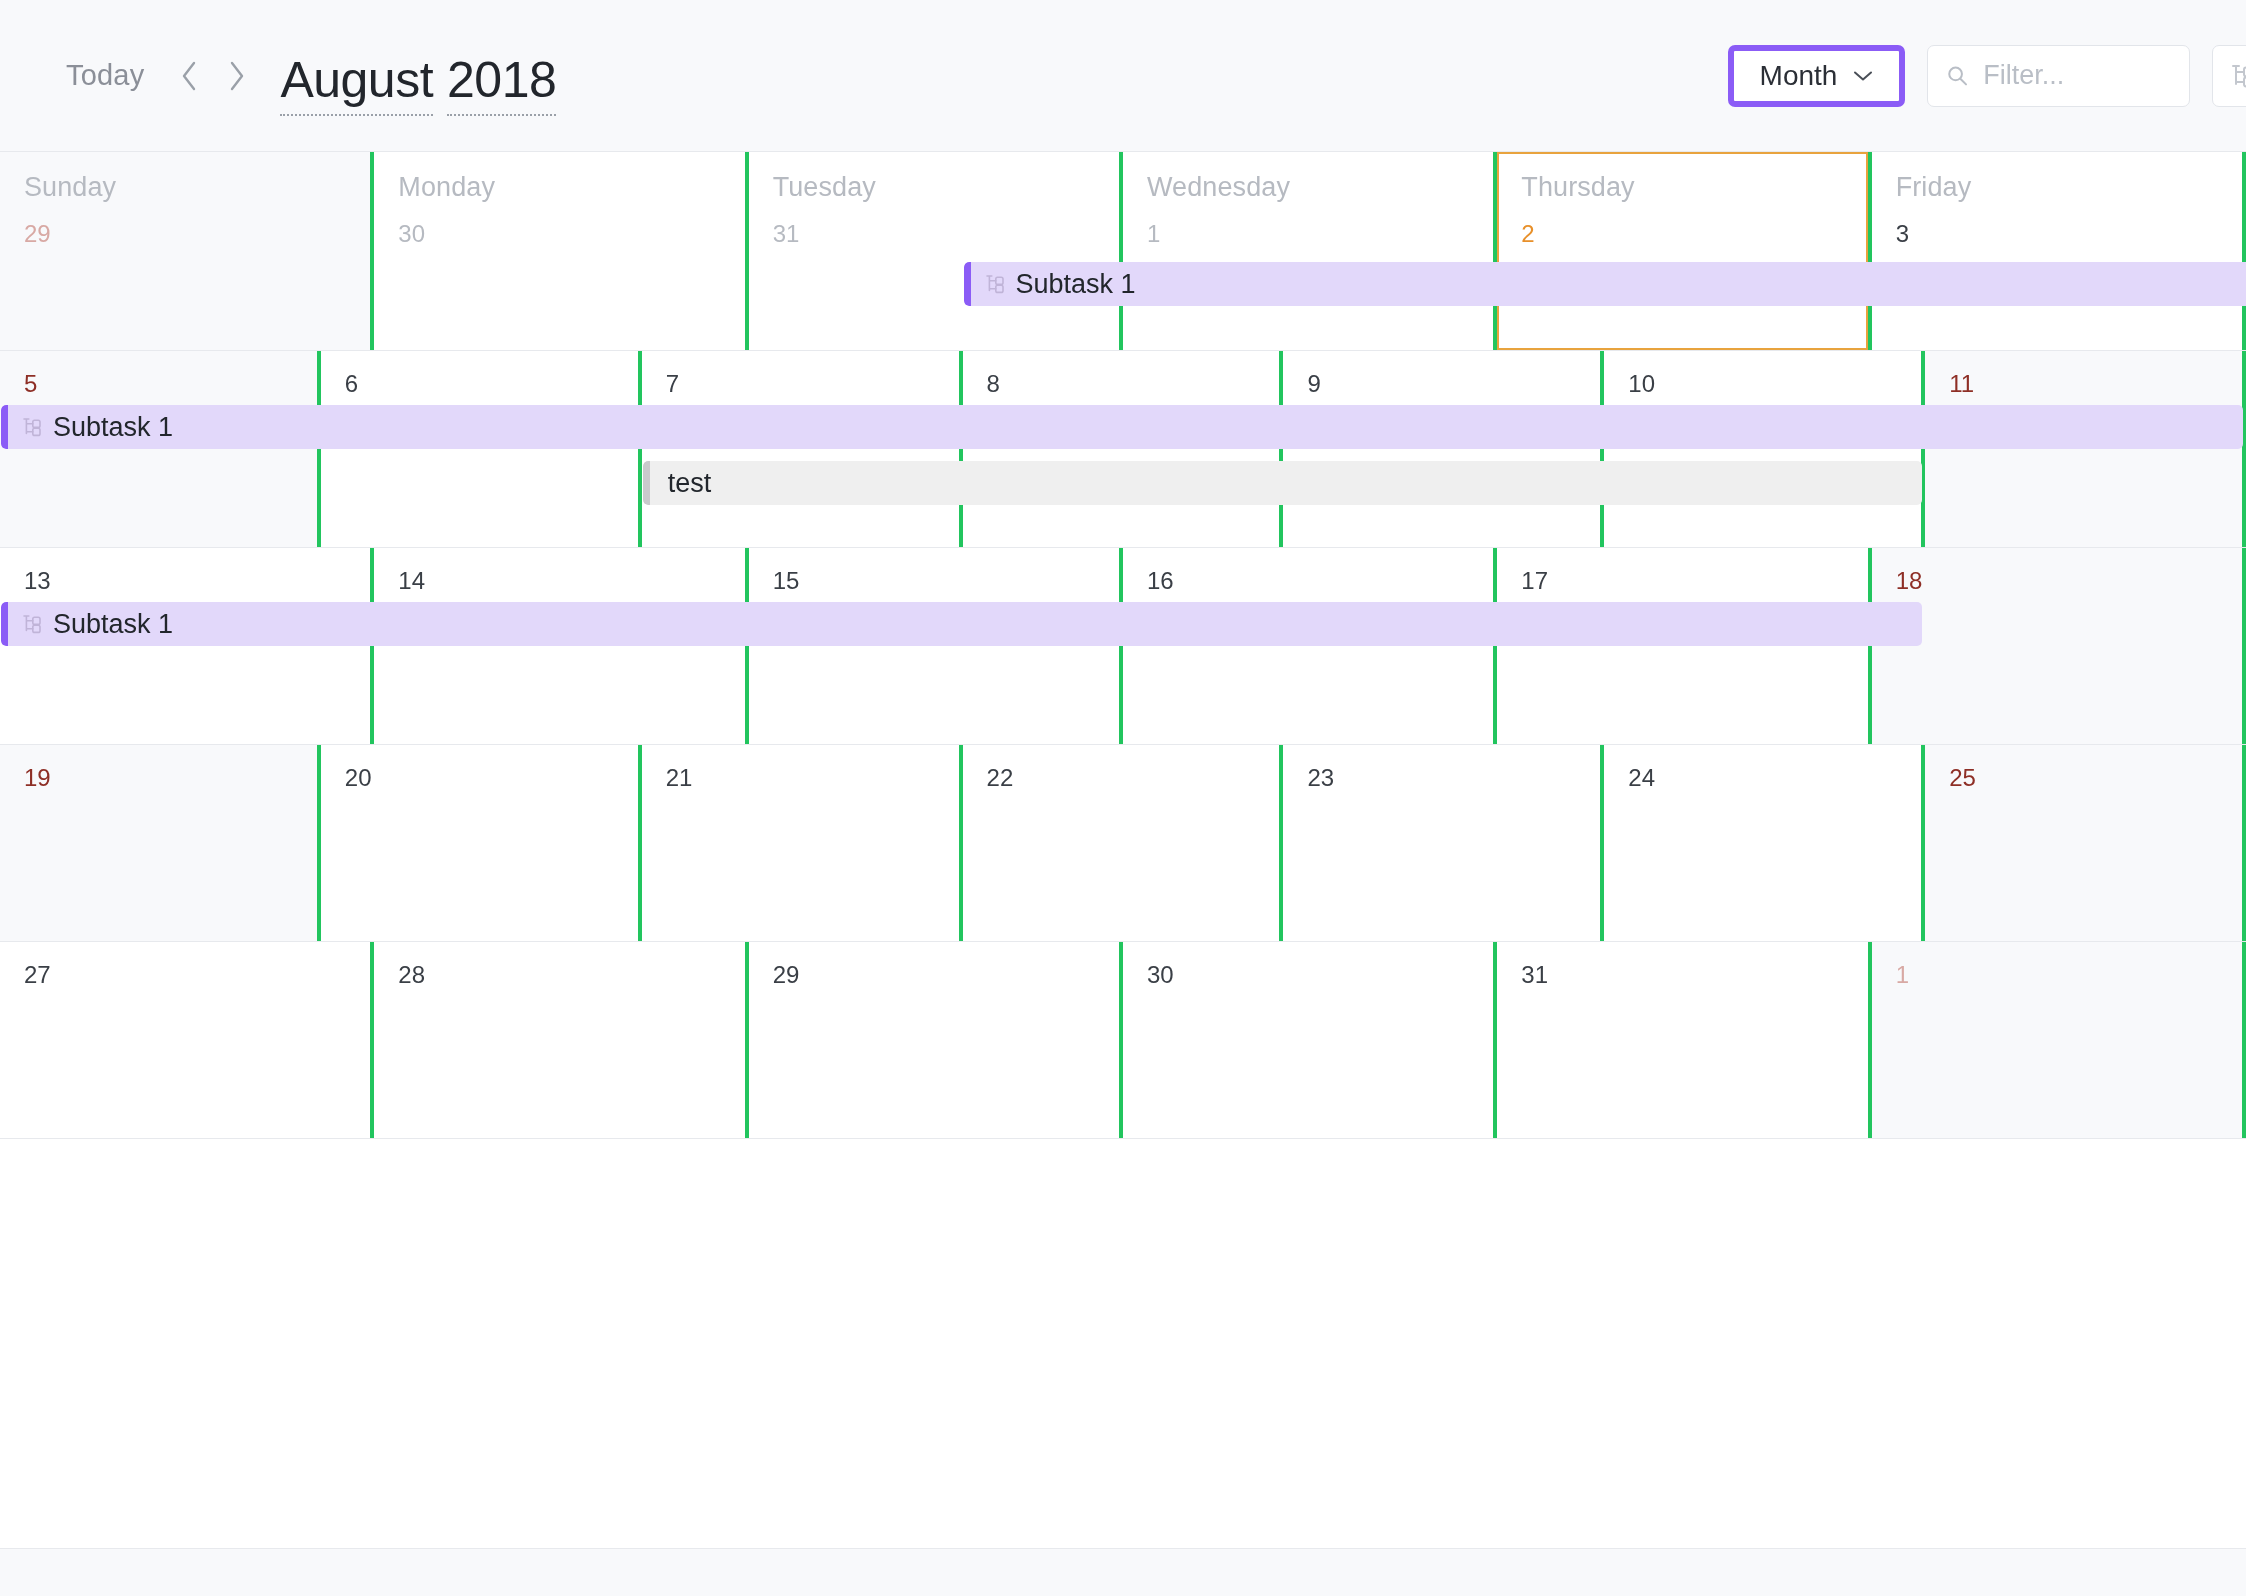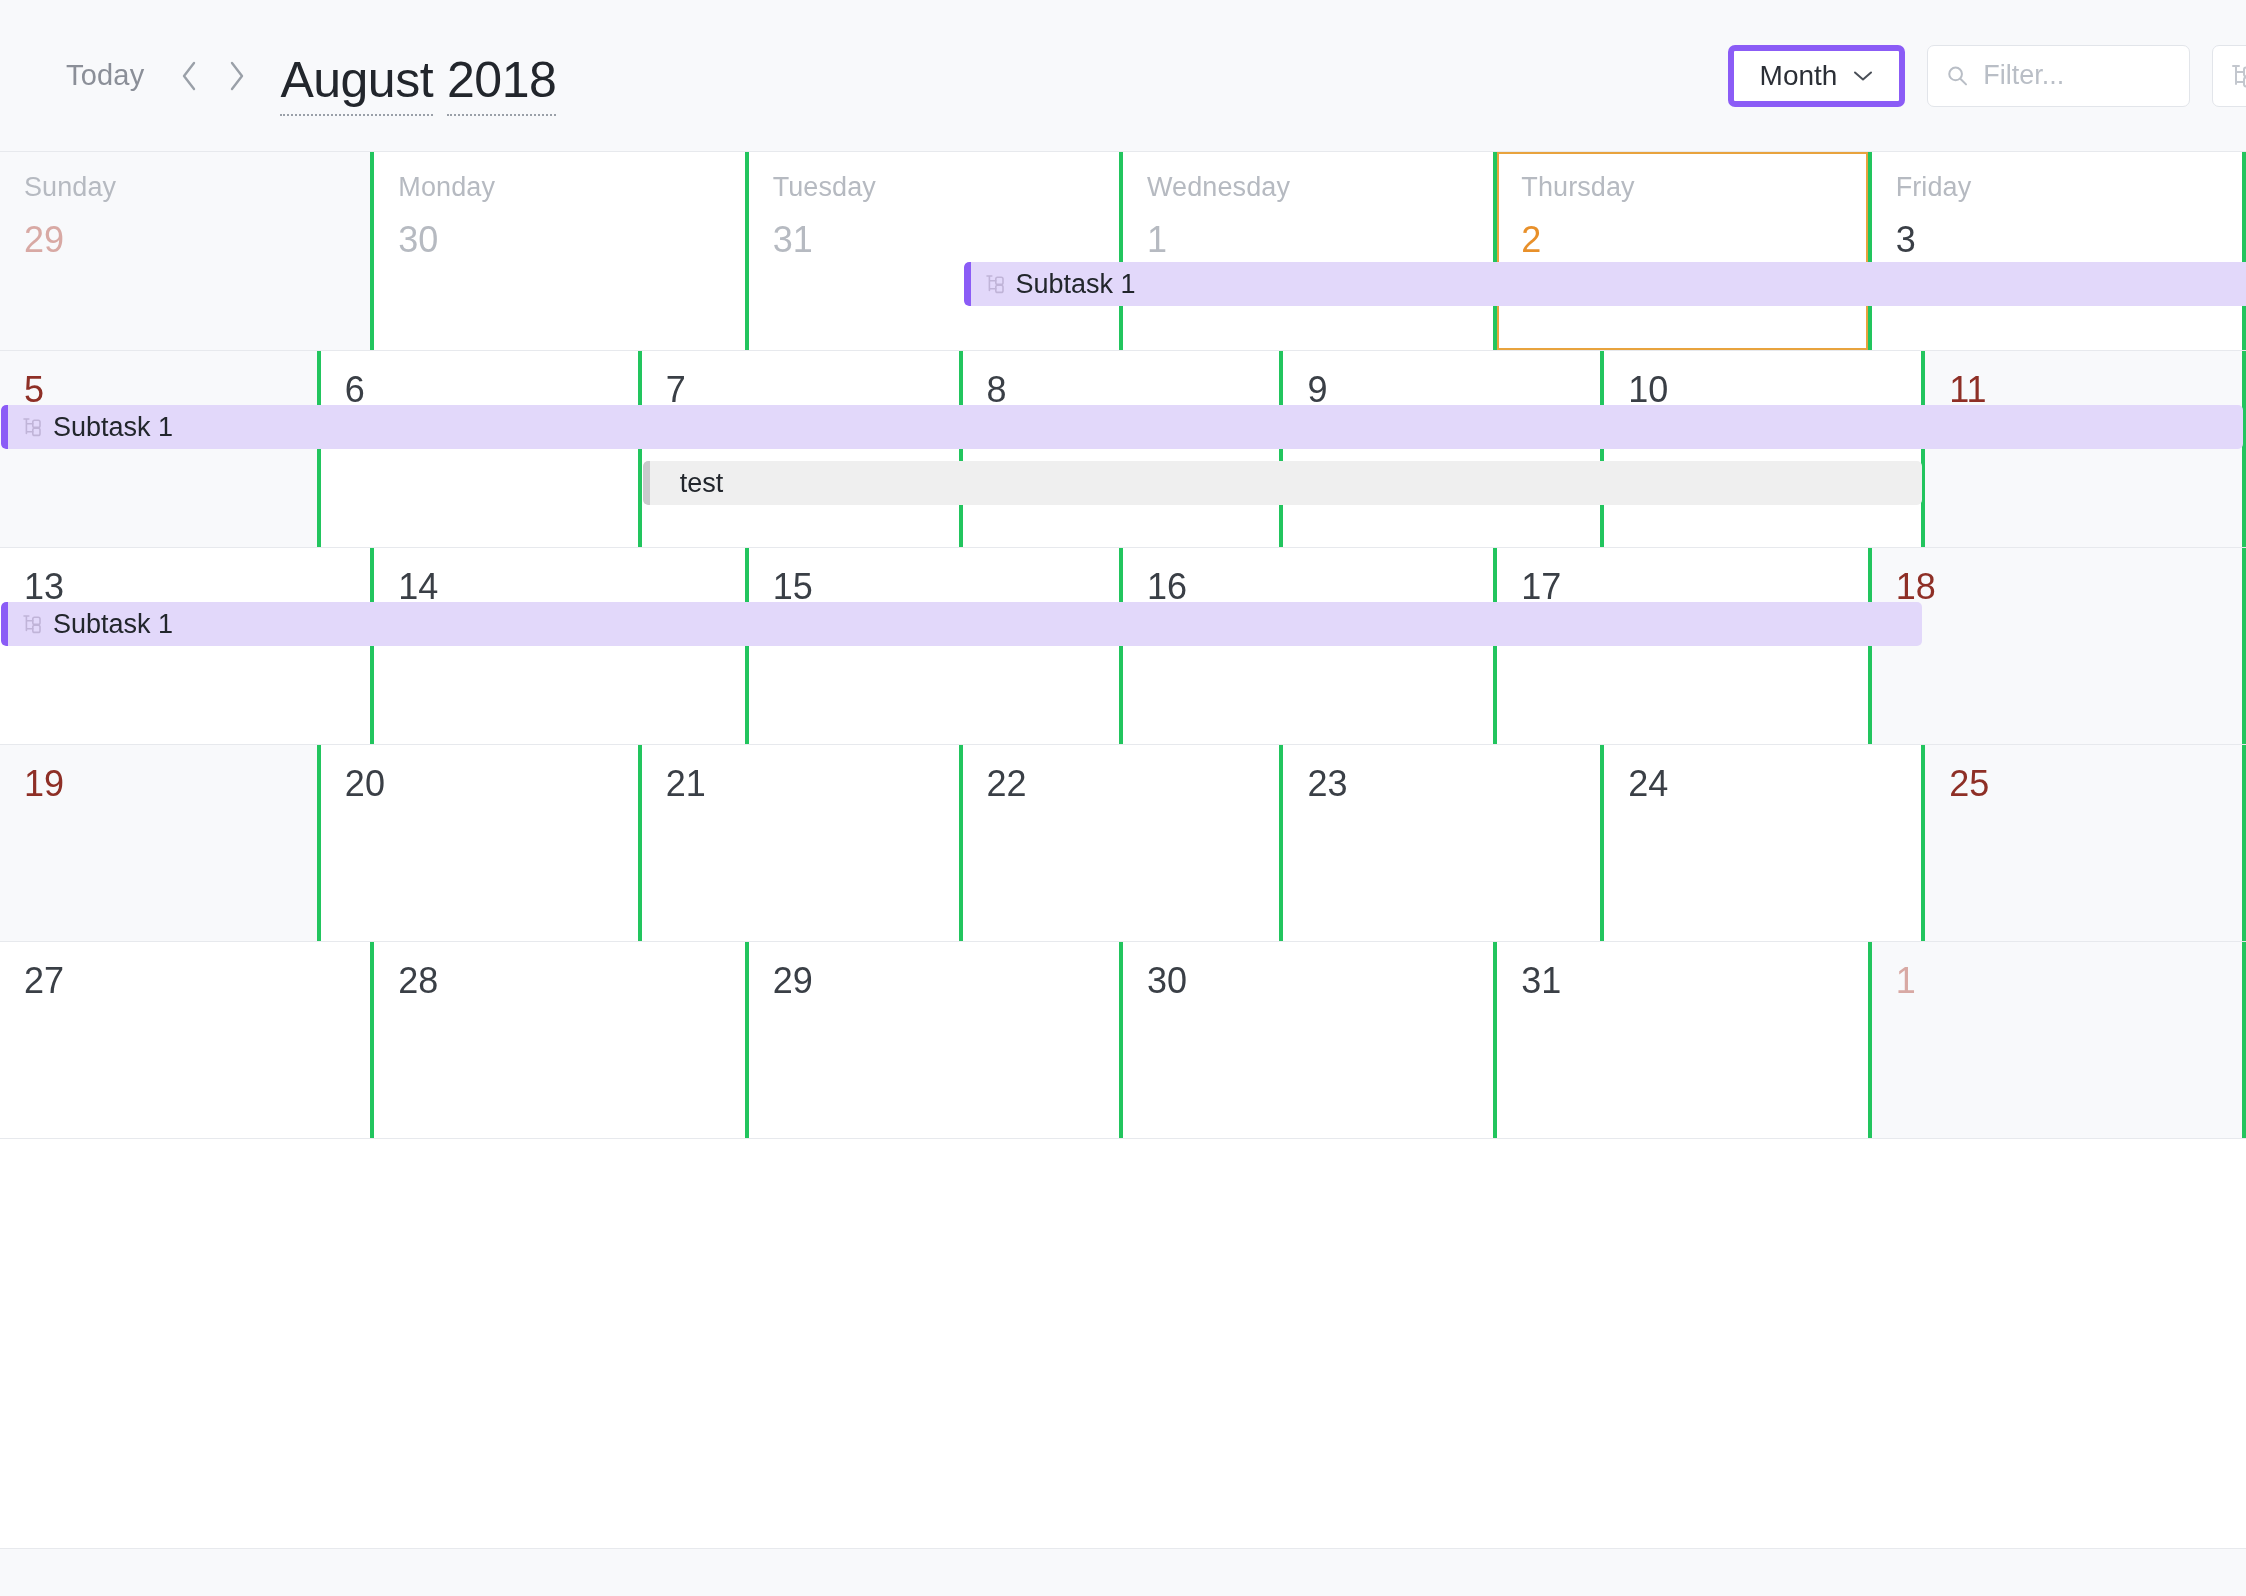--- a/index.html
+++ b/index.html
@@ -190,21 +190,21 @@
 
   .dow-label {
     font-size: 27px;
     color: #b6bac1;
     padding: 22px 0 0 24px;
     letter-spacing: 0.1px;
     line-height: 1;
   }
 
   .date-num {
-    font-size: 36px;
+    font-size: 24px;
     color: #3a3f46;
     padding: 21px 0 0 24px;
     line-height: 1;
   }
   .date-num.weekend-num { color: #8e2f26; }
   .date-num.out { color: #b6bac1; }
   .date-num.out.weekend-num { color: #d8a9a4; }
   .date-num.today-num { color: #e8902a; }
 
   
@@ -391,21 +391,21 @@
             <div class="stripe"></div>
             <span class="ev-icon">
               <svg width="24" height="24" viewBox="0 0 30 30" fill="none">
                 <path d="M5 5 L11 5 M8 5 L8 23 M8 11 L16 11 M8 21 L16 21" stroke="#c0b4d8" stroke-width="2" stroke-linecap="round"></path>
                 <rect x="16" y="6.5" width="9" height="9" rx="2.2" stroke="#c0b4d8" stroke-width="2"></rect>
                 <rect x="16" y="16.5" width="9" height="9" rx="2.2" stroke="#c0b4d8" stroke-width="2"></rect>
               </svg>
             </span>
             <span class="ev-title">Subtask 1</span>
           </div>
-          <div class="event grey" style="left: calc(28.5714% + 1px); width: calc(57.1429% - 4px); top: 110px; gap: 12px;">
+          <div class="event grey" style="left: calc(28.5714% + 1px); width: calc(57.1429% - 4px); top: 110px;">
             <div class="stripe"></div>
             <span class="ev-title noicon">test</span>
           </div>
         </div>
       </div>
       <div class="week-row w2">
         <div class="day-cell">
           <div class="date-num">13</div>
         </div>
         <div class="day-cell">

